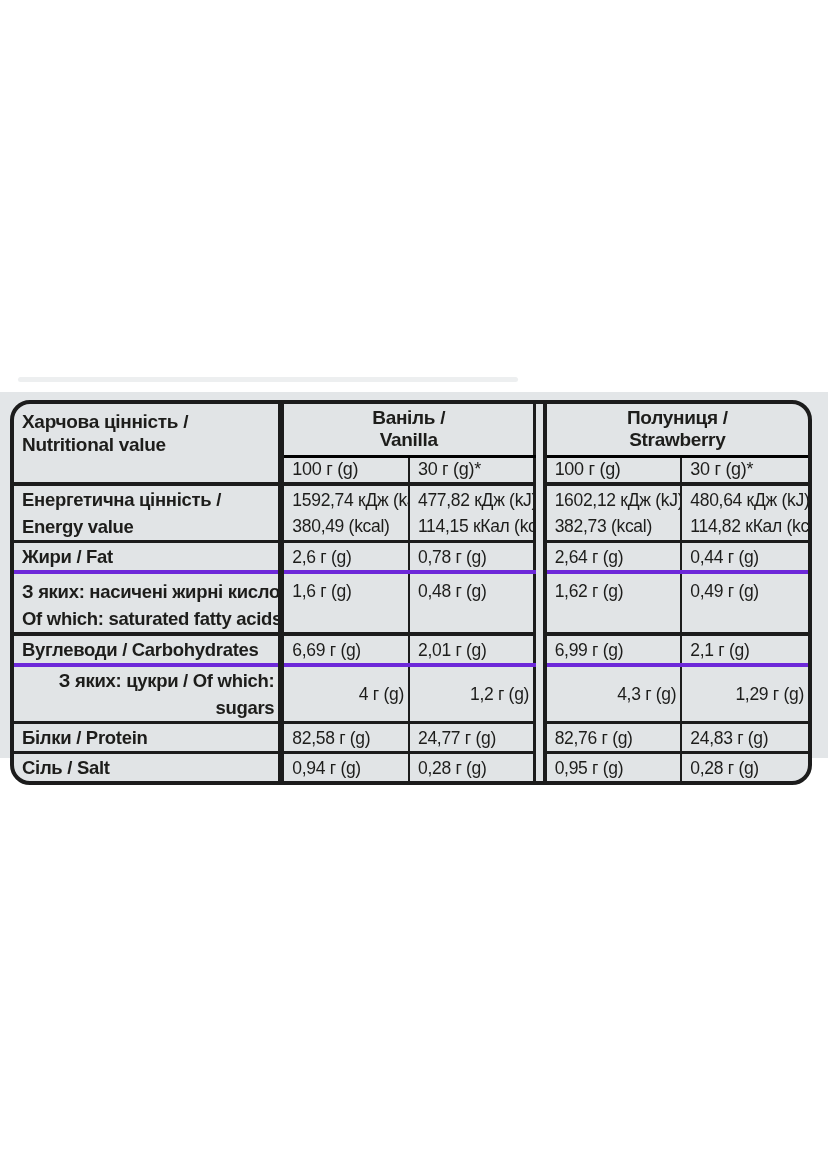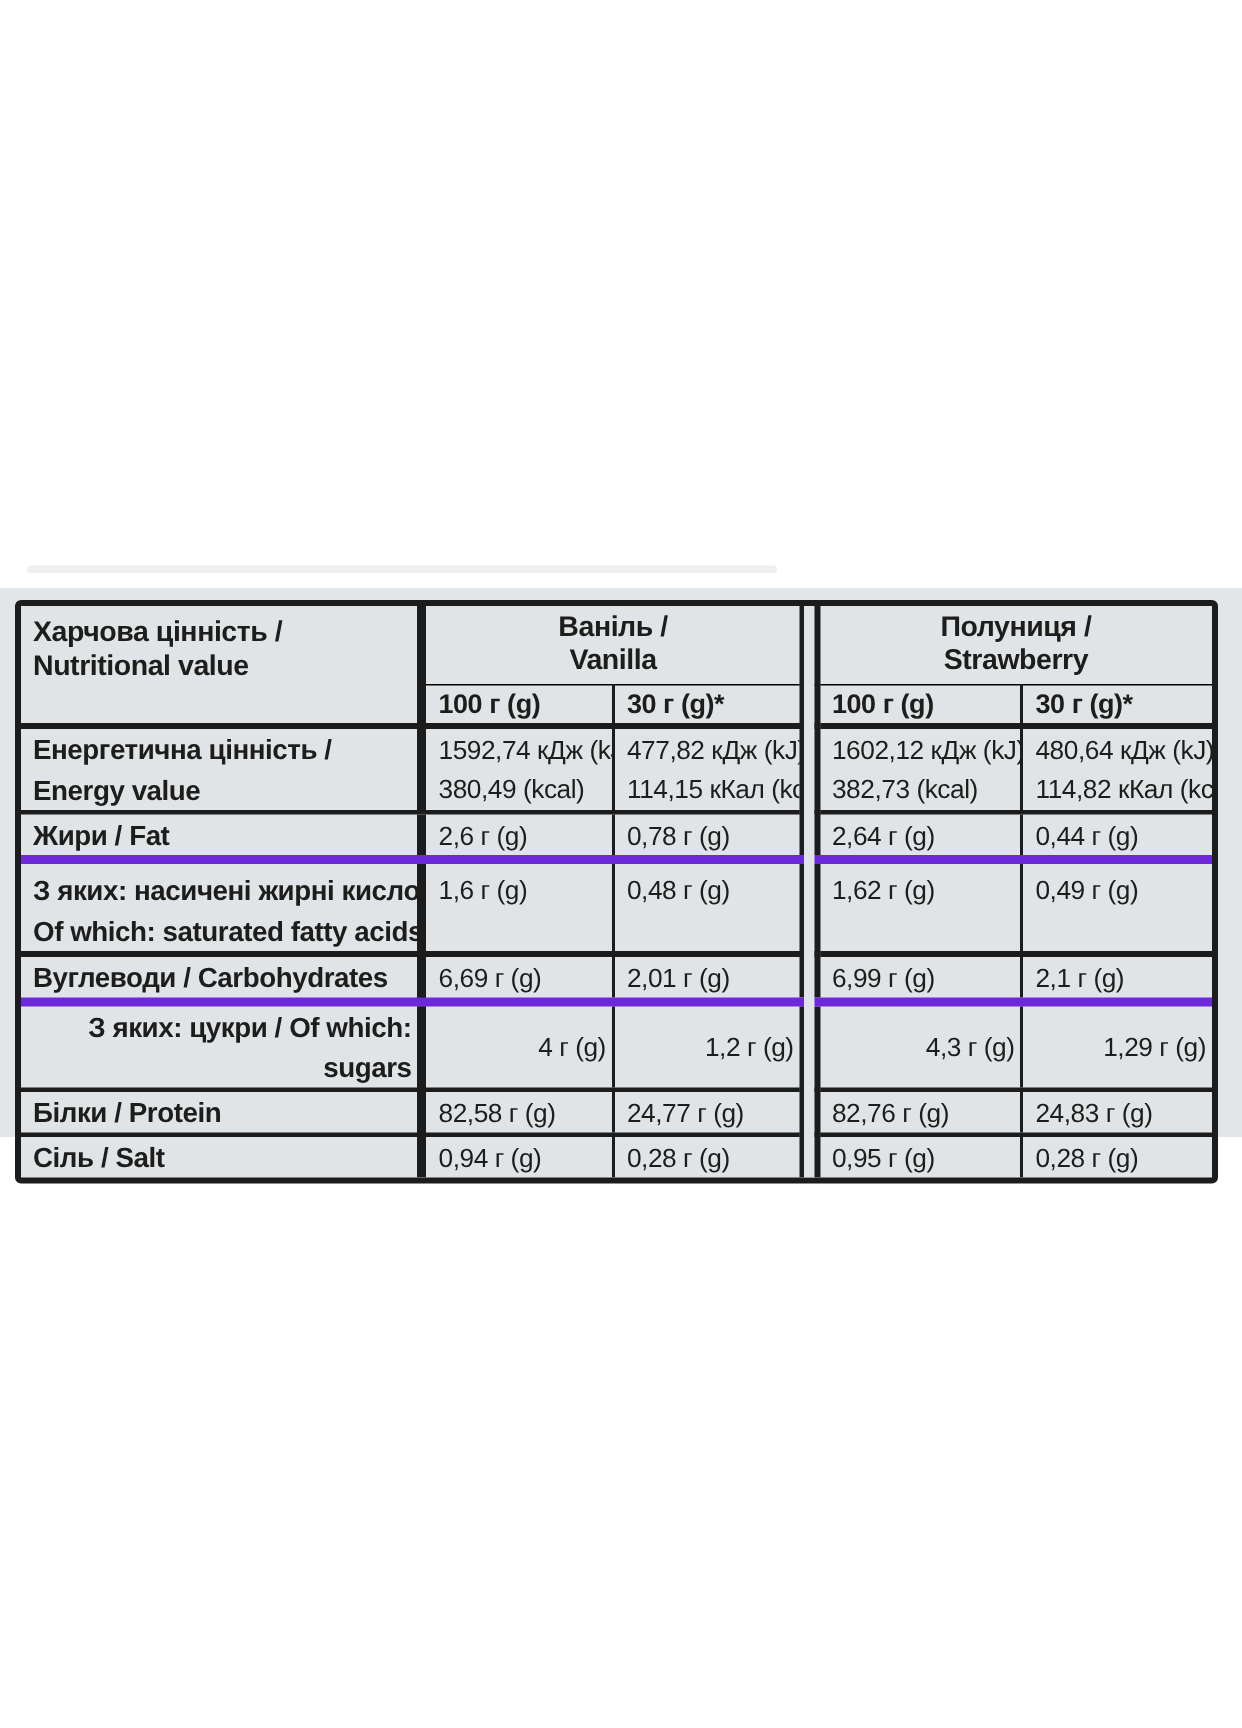--- a/index.html
+++ b/index.html
@@ -33,21 +33,21 @@
     width: 828px;
     height: 366px;
     background: #e3e6e8;
   }
   .table-wrap {
     position: absolute;
     left: 10px;
     top: 8px;
     width: 794px;
     border: 4px solid #1c1c1c;
-    border-radius: 4px;
+    border-radius: 20px;
     overflow: hidden;
     background: #e1e4e6;
   }
   table.nutri {
     border-collapse: collapse;
     table-layout: fixed;
     width: 100%;
   }
   td {
     padding: 0 4px 0 8px;
@@ -58,44 +58,44 @@
   td.lb      { border-right: 6px solid #1c1c1c; }
   td.v100    { border-right: 2px solid #1c1c1c; }
   td.s100    { border-right: 2px solid #1c1c1c; }
   td.gapcol  {
     border-left: 3px solid #1c1c1c;
     border-right: 4px solid #1c1c1c;
     padding: 0;
     background: #e1e4e6;
   }
   
-  .bb2 td { border-bottom: 6px solid #6d28d9; }
+  .bb2 td { border-bottom: 4px solid #6d28d9; }
   .bb3 td { border-bottom: 3px solid #1c1c1c; }
   .bb4 td { border-bottom: 4px solid #1c1c1c; }
   tr td.gapcol { border-bottom: none; }
   
   td.corner {
     vertical-align: top;
     padding-top: 6px;
     font-weight: bold;
     font-size: 19px;
     line-height: 23px;
     border-bottom: 4px solid #1c1c1c;
   }
   td.flavor {
     text-align: center;
     font-weight: bold;
     font-size: 19px;
     line-height: 22px;
-    border-bottom: 1px solid #000000;
+    border-bottom: 3px solid #000000;
     padding: 0;
   }
   tr.r-units td { border-bottom: 4px solid #1c1c1c; }
   td.unit {
-    font-weight: bold;
+    font-weight: normal;
     font-size: 18px;
     margin-top: 44px;
   }
   
   td.lbl {
     font-weight: bold;
     font-size: 18.5px;
     line-height: 27px;
   }
   td.val {

